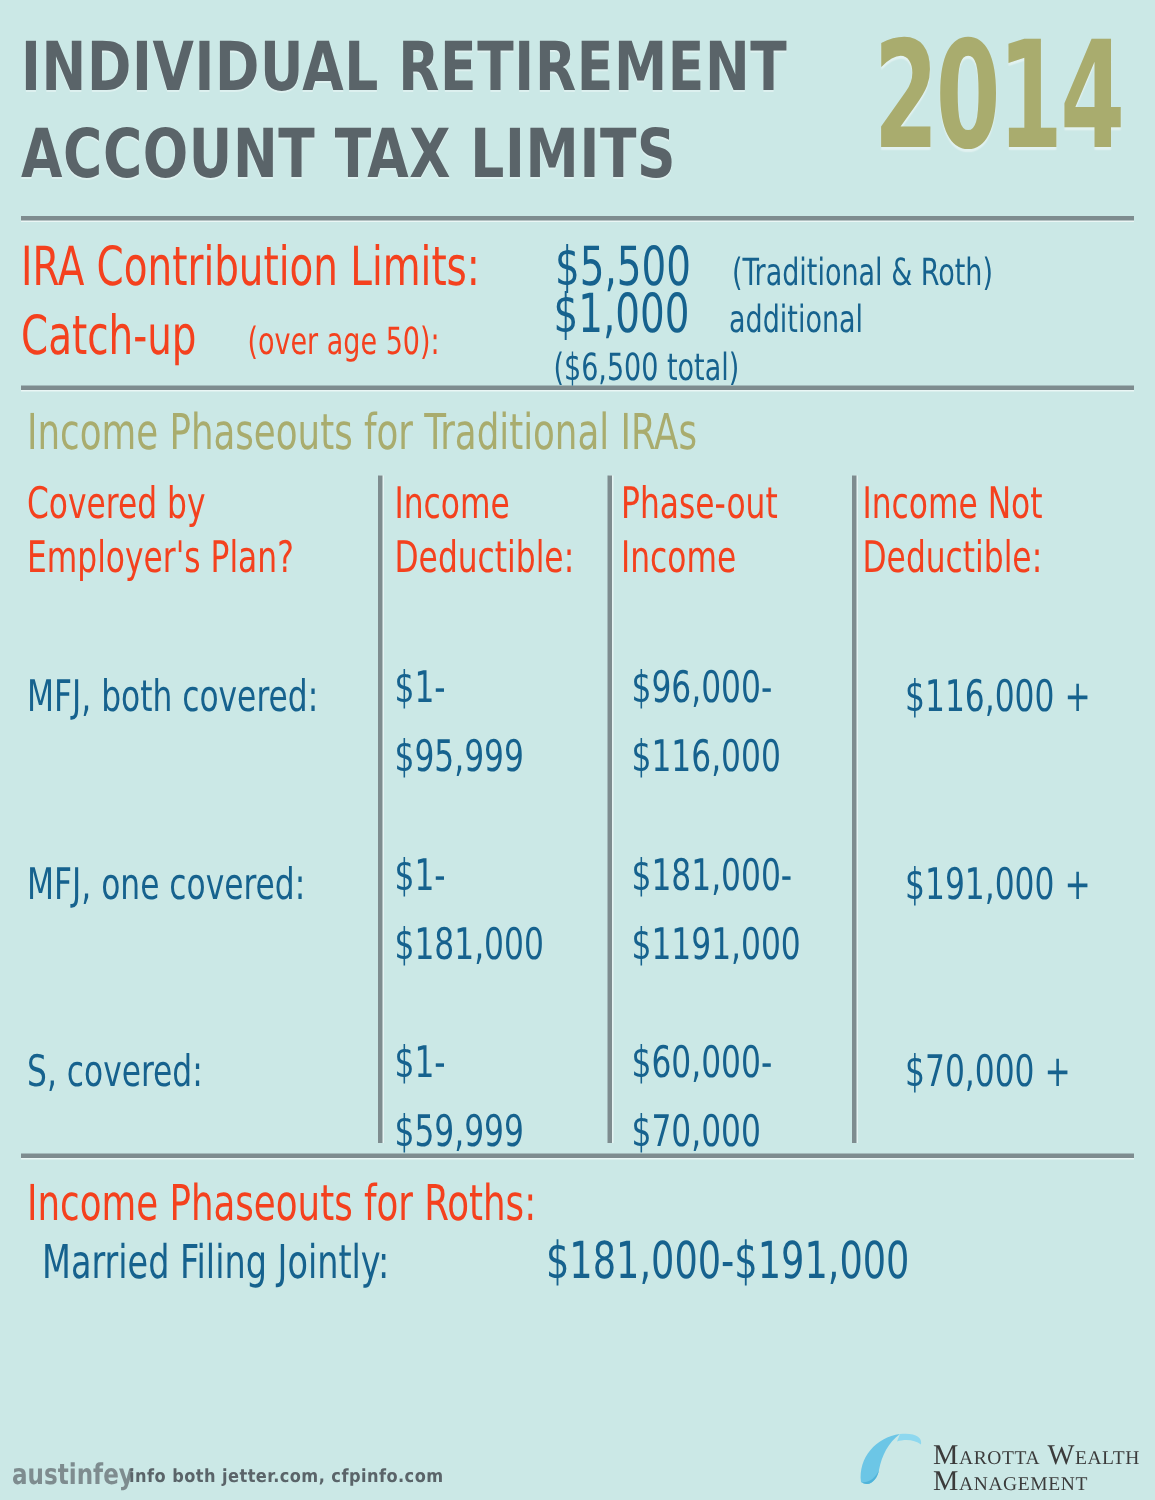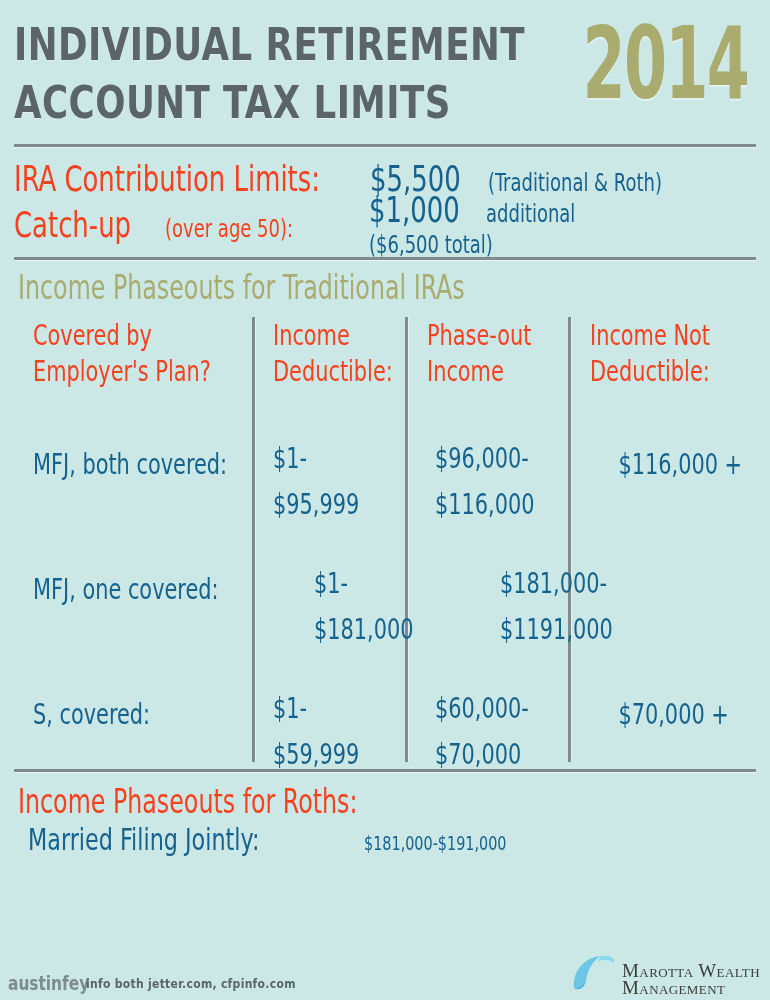--- a/index.html
+++ b/index.html
@@ -127,21 +127,20 @@
   .vdiv.d2 { left: 391px; }
   .vdiv.d3 { left: 554px; }
 
   .trow {
     display: flex;
     align-items: flex-start;
   }
   .cell {
     box-sizing: border-box;
     overflow: hidden;
-    margin-left: 15px;
   }
   .col0 { width: 238px; padding-left: 4px; }
   .col1 { width: 153px; padding-left: 14px; }
   .col2 { width: 163px; padding-left: 14px; }
   .col3 { width: 198px; padding-left: 14px; }
 
   .head-row { height: 108px; padding-top: 8px; }
   .hcell-text {
     color: #f4411e;
     font-size: 29px;
@@ -170,21 +169,21 @@
     height: 41px;
     padding-left: 14px;
   }
   .r-label {
     width: 336px;
     color: #16628e;
     font-size: 31px;
   }
   .r-value {
     color: #16628e;
-    font-size: 20px;
+    font-size: 34px;
   }
 
   
   .footer {
     position: absolute;
     left: 0;
     bottom: 0;
     width: 770px;
     height: 40px;
   }
@@ -345,20 +344,25 @@
       <div class="cell col1">
         <div class="bcell-text">
           <span class="narrow">$1-</span>
           <span class="narrow">$181,000</span>
         </div>
       </div>
       <div class="cell col2">
         <div class="bcell-text">
           <span class="narrow">$181,000-</span>
           <span class="narrow">$1191,000</span>
+        </div>
+      </div>
+      <div class="cell col3">
+        <div class="bcell-text">
+          <span class="narrow">$191,000 +</span>
         </div>
       </div>
     </div>
 
     <div class="trow body-row">
       <div class="cell col0">
         <div class="bcell-text">
           <span class="narrow">S, covered:</span>
         </div>
       </div>

